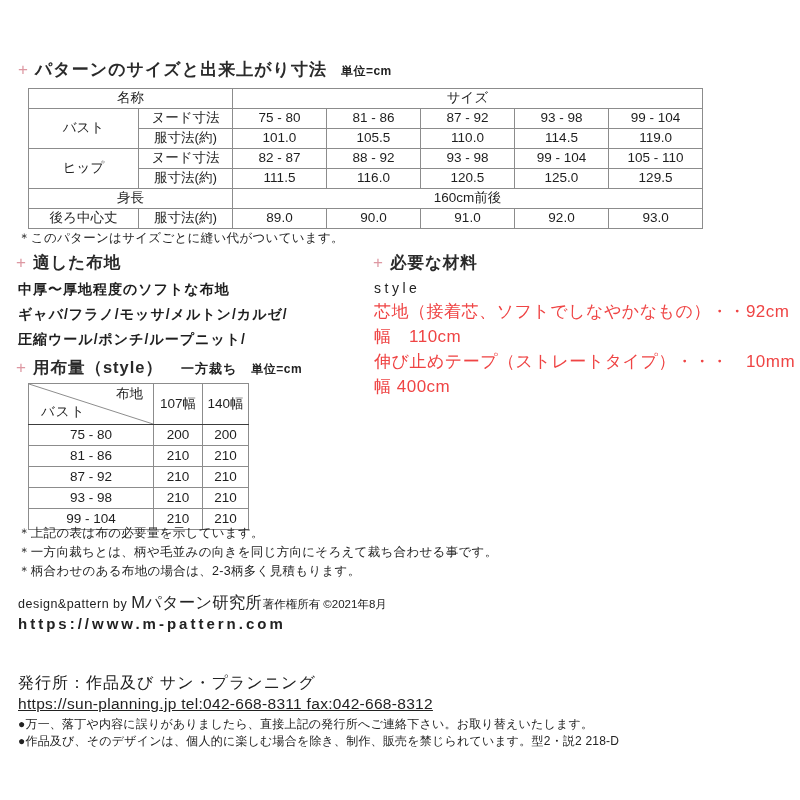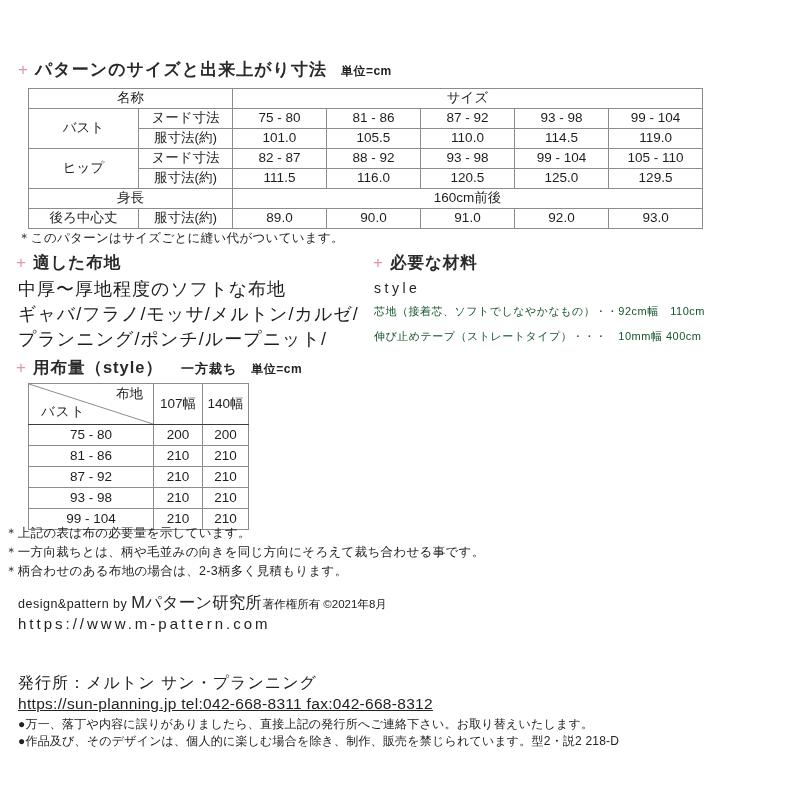--- a/index.html
+++ b/index.html
@@ -27,27 +27,27 @@
     border:1px solid #8c8c8c;text-align:center;vertical-align:middle;
     font-size:13.5px;color:#1e1e1e;height:20px;padding:0;line-height:1.1;
   }
   .yardage-table tr.hdr td{height:40px;border-bottom:1.4px solid #3c3c3c;}
   .diag{position:relative;}
   .diag svg{position:absolute;left:0;top:0;width:100%;height:100%;}
   .diag .dt{position:absolute;top:3px;right:10px;font-size:13.5px;}
   .diag .db{position:absolute;bottom:4px;left:12px;font-size:13.5px;letter-spacing:1px;}
 
   .note-sm{font-size:12.5px;color:#1e1e1e;letter-spacing:0.3px;}
-  .body-line{font-size:18px;color:#1e1e1e;line-height:25px;letter-spacing:1px;}
-  .mat-line{font-size:11px;color:#14532d;line-height:25px;letter-spacing:0.5px;}
+  .body-line{font-size:14px;color:#1e1e1e;line-height:25px;letter-spacing:1px;font-weight:bold;}
+  .mat-line{font-size:17px;color:#ef4444;line-height:25px;letter-spacing:0.5px;}
   .style-word{font-size:14px;letter-spacing:3.5px;}
   .credit-prefix{font-size:12.5px;letter-spacing:0.5px;}
   .credit-studio{font-size:16.5px;}
   .credit-copy{font-size:11.5px;margin-left:1px;}
-  .url-main{font-size:15px;letter-spacing:3px;font-weight:400;}
+  .url-main{font-size:15px;letter-spacing:3px;font-weight:700;}
   .publisher{font-size:16px;letter-spacing:1px;}
   .pub-contact{font-size:15.5px;letter-spacing:0.3px;text-decoration:underline;}
   .bullet{font-size:12px;letter-spacing:0.2px;}
 </style>
 </head>
 <body>
 
 <div class="sheet">
 
   <div class="abs" style="left:18px;top:58px;">
@@ -120,21 +120,21 @@
     </table>
 
   <div class="abs note-sm" style="left:18px;top:230px;">＊このパターンはサイズごとに縫い代がついています。</div>
 
   <div class="abs" style="left:16px;top:252px;">
     <span class="plus">+</span><span class="sec-title">適した布地</span>
   </div>
   <div class="abs" style="left:18px;top:277px;">
     <div class="body-line">中厚〜厚地程度のソフトな布地</div>
     <div class="body-line">ギャバ/フラノ/モッサ/メルトン/カルゼ/</div>
-    <div class="body-line">プランニング/ポンチ/ループニット/</div>
+    <div class="body-line">圧縮ウール/ポンチ/ループニット/</div>
   </div>
 
   <div class="abs" style="left:373px;top:252px;">
     <span class="plus">+</span><span class="sec-title">必要な材料</span>
   </div>
   <div class="abs style-word" style="left:374px;top:280px;">style</div>
   <div class="abs" style="left:374px;top:299px;">
     <div class="mat-line">芯地（接着芯、ソフトでしなやかなもの）・・92cm幅　110cm</div>
     <div class="mat-line">伸び止めテープ（ストレートタイプ）・・・　10mm幅 400cm</div>
   </div>
@@ -182,29 +182,29 @@
       <td>210</td>
     </tr>
     <tr>
       <td>99 - 104</td>
       <td>210</td>
       <td>210</td>
     </tr>
   </tbody>
     </table>
 
-  <div class="abs" style="left:5px;top:524px;">
+  <div class="abs" style="left:18px;top:524px;">
     <div class="note-sm" style="line-height:19px;">＊上記の表は布の必要量を示しています。</div>
     <div class="note-sm" style="line-height:19px;">＊一方向裁ちとは、柄や毛並みの向きを同じ方向にそろえて裁ち合わせる事です。</div>
     <div class="note-sm" style="line-height:19px;">＊柄合わせのある布地の場合は、2-3柄多く見積もります。</div>
   </div>
 
   <div class="abs" style="left:18px;top:592px;">
     <span class="credit-prefix">design&amp;pattern by </span><span class="credit-studio">Mパターン研究所</span><span class="credit-copy">著作権所有 ©2021年8月</span>
   </div>
   <div class="abs url-main" style="left:18px;top:615px;">https://www.m-pattern.com</div>
 
-  <div class="abs publisher" style="left:18px;top:673px;">発行所：メルトン サン・プランニング</div>
+  <div class="abs publisher" style="left:18px;top:673px;">発行所：作品及び サン・プランニング</div>
   <div class="abs pub-contact" style="left:18px;top:695px;">https://sun-planning.jp  tel:042-668-8311  fax:042-668-8312</div>
   <div class="abs bullet" style="left:18px;top:716px;">●万一、落丁や内容に誤りがありましたら、直接上記の発行所へご連絡下さい。お取り替えいたします。</div>
   <div class="abs bullet" style="left:18px;top:733px;">●作品及び、そのデザインは、個人的に楽しむ場合を除き、制作、販売を禁じられています。型2・説2 218-D</div>
 
 </div>
 
 </body></html>

